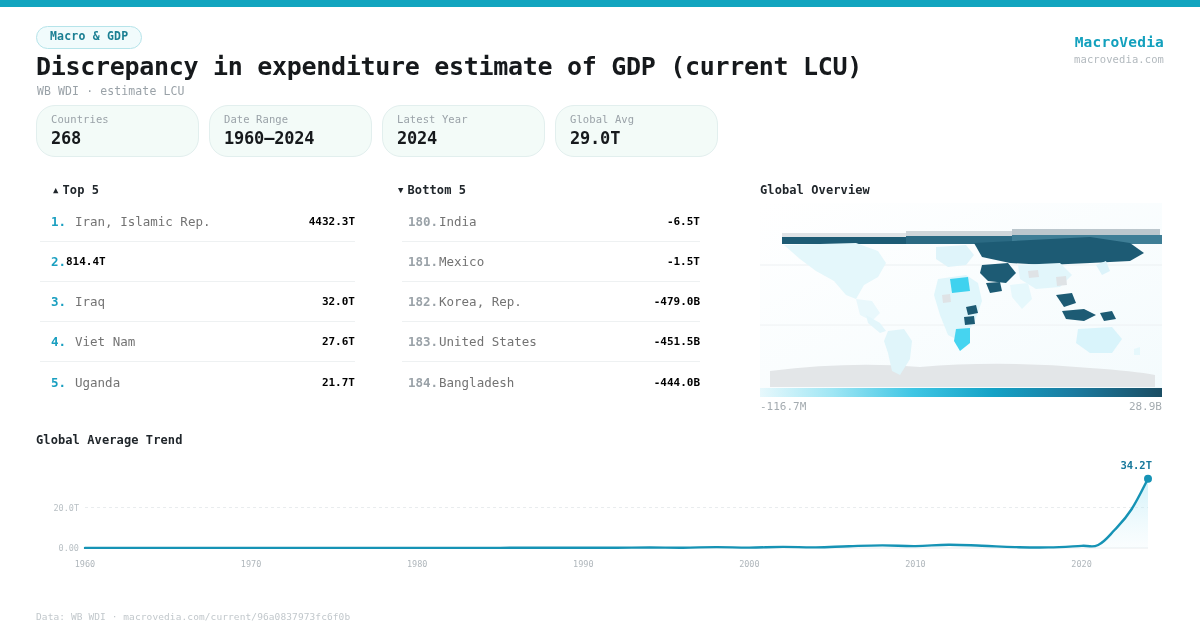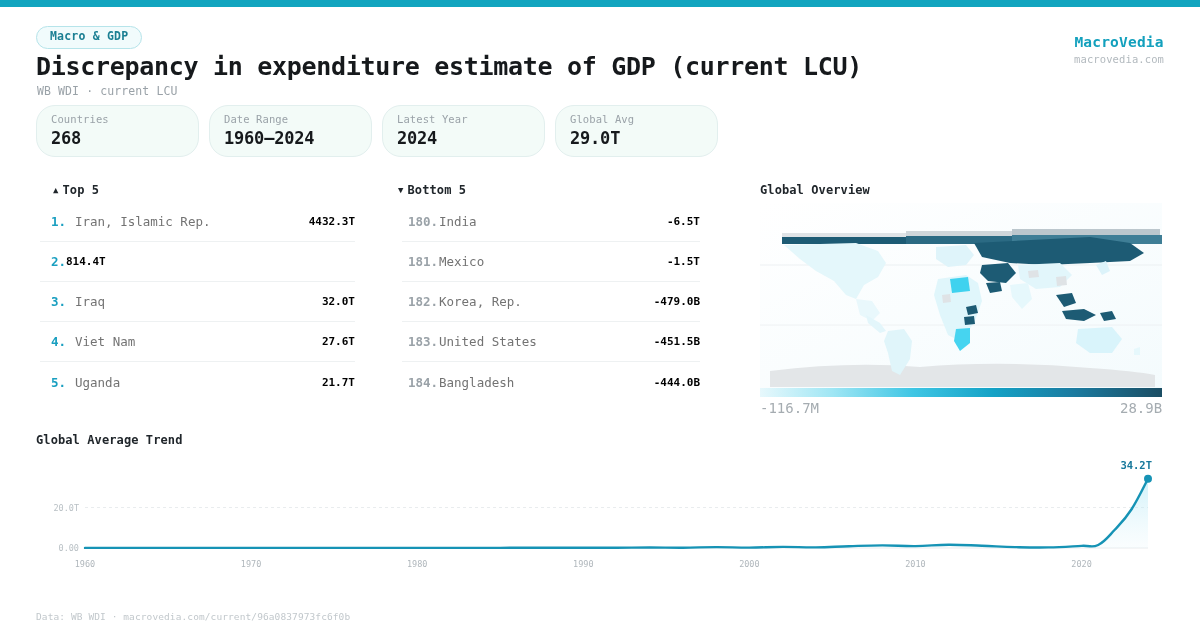--- a/index.html
+++ b/index.html
@@ -30,21 +30,21 @@
     position:absolute; left:36px; top:52px;
     font-size:25px; font-weight:700; color:#16191c;
     letter-spacing:-0.3px; white-space:nowrap;
   }
   .subtitle {
     position:absolute; left:37px; top:84px;
     font-size:11.5px; color:#9aa2a8; letter-spacing:.1px;
   }
 
   .brand {
-    position:absolute; right:36px; top:34px; text-align:center;
+    position:absolute; right:36px; top:34px; text-align:right;
   }
   .brand-name { font-size:14.5px; font-weight:700; color:#12a0bd; letter-spacing:.2px; }
   .brand-url  { font-size:10.5px; color:#b2b9be; margin-top:3px; letter-spacing:.1px; }
 
   
   .cards { position:absolute; left:36px; top:105px; display:flex; gap:10px; }
   .card {
     width:163px; height:52px;
     background:#f3fbf8; border:1px solid #e2efee; border-radius:19px;
     padding:7px 14px 0 14px;
@@ -75,21 +75,21 @@
   .rank-name.tight { padding-left:1px; }
   .rank-val { font-size:11px; font-weight:700; color:#000000; flex:none; }
 
   
   .map-wrap { position:absolute; left:760px; top:203px; width:402px; height:186px; }
   .map-wrap svg { display:block; width:402px; height:186px; }
   .cbar {
     position:absolute; left:760px; top:388px; width:402px; height:9px;
     background:linear-gradient(to right,#e7f8fc 0%, #9fe6f4 18%, #3fc6e4 38%, #14a2c6 58%, #1b7ba0 78%, #1b4d63 100%);
   }
-  .cbar-lab { position:absolute; top:400px; font-size:14px; color:#a5acb1; }
+  .cbar-lab { position:absolute; top:400px; font-size:11px; color:#a5acb1; }
 
   
   .trend-wrap { position:absolute; left:36px; top:455px; width:1128px; height:120px; }
   .trend-svg { display:block; }
   .axis-y-lab { font-size:8.5px; fill:#b9c0c5; font-family:"DejaVu Sans Mono","Liberation Mono",monospace; }
   .axis-x-lab { font-size:8.5px; fill:#b0b7bc; font-family:"DejaVu Sans Mono","Liberation Mono",monospace; text-anchor:middle; }
   .end-lab    { font-size:10.5px; font-weight:700; fill:#17789b; font-family:"DejaVu Sans Mono","Liberation Mono",monospace; text-anchor:end; }
 
   .footer {
     position:absolute; left:36px; top:611px;
@@ -98,21 +98,21 @@
 </style>
 </head>
 <body>
 
 <div id="page">
 
   <div class="accent-bar"></div>
 
   <div class="badge">Macro &amp; GDP</div>
   <div class="title">Discrepancy in expenditure estimate of GDP (current LCU)</div>
-  <div class="subtitle">WB WDI · current LCU</div>
+  <div class="subtitle">WB WDI · estimate LCU</div>
 
   <div class="brand">
     <div class="brand-name">MacroVedia</div>
     <div class="brand-url">macrovedia.com</div>
   </div>
 
   <div class="cards">
     <div class="card">
       <div class="card-label">Countries</div>
       <div class="card-value">268</div>

